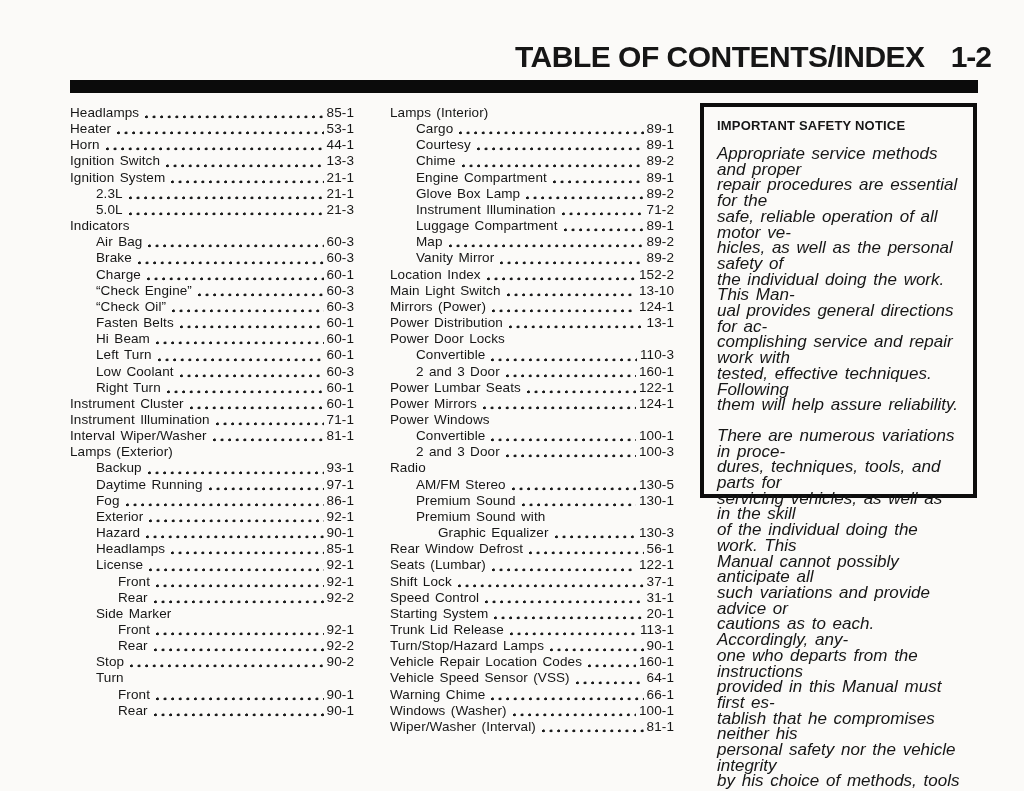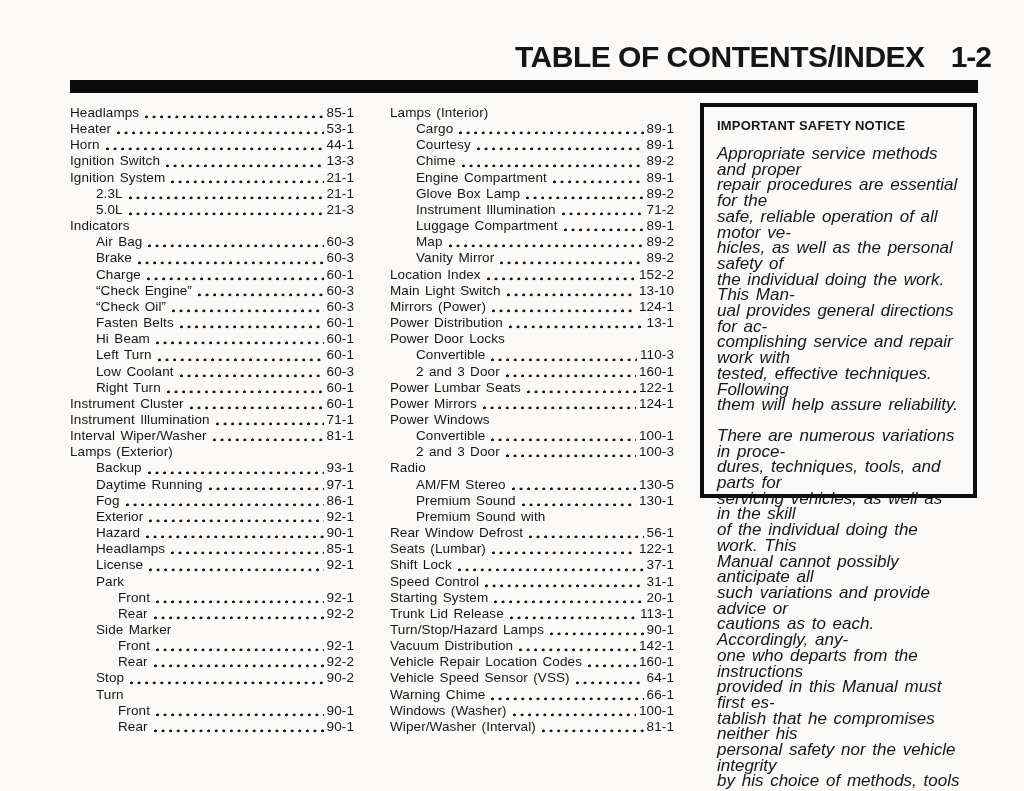--- a/index.html
+++ b/index.html
@@ -212,23 +212,20 @@
       <div class="row i1">
         <span class="lab">Headlamps</span>
         <span class="leader"></span>
         <span class="pg">85-1</span>
       </div>
       <div class="row i1">
         <span class="lab">License</span>
         <span class="leader"></span>
         <span class="pg">92-1</span>
       </div>
-      <div class="row i1">
-        <span class="lab">Park</span>
-      </div>
       <div class="row i2">
         <span class="lab">Front</span>
         <span class="leader"></span>
         <span class="pg">92-1</span>
       </div>
       <div class="row i2">
         <span class="lab">Rear</span>
         <span class="leader"></span>
         <span class="pg">92-2</span>
       </div>
@@ -379,20 +376,25 @@
         <span class="pg">130-5</span>
       </div>
       <div class="row i1">
         <span class="lab">Premium Sound</span>
         <span class="leader"></span>
         <span class="pg">130-1</span>
       </div>
       <div class="row i1">
         <span class="lab">Premium Sound with</span>
       </div>
+      <div class="row i2">
+        <span class="lab">Graphic Equalizer</span>
+        <span class="leader"></span>
+        <span class="pg">130-3</span>
+      </div>
       <div class="row i0">
         <span class="lab">Rear Window Defrost</span>
         <span class="leader"></span>
         <span class="pg">56-1</span>
       </div>
       <div class="row i0">
         <span class="lab">Seats (Lumbar)</span>
         <span class="leader"></span>
         <span class="pg">122-1</span>
       </div>
@@ -413,25 +415,20 @@
       </div>
       <div class="row i0">
         <span class="lab">Trunk Lid Release</span>
         <span class="leader"></span>
         <span class="pg">113-1</span>
       </div>
       <div class="row i0">
         <span class="lab">Turn/Stop/Hazard Lamps</span>
         <span class="leader"></span>
         <span class="pg">90-1</span>
-      </div>
-      <div class="row i0">
-        <span class="lab">Vacuum Distribution</span>
-        <span class="leader"></span>
-        <span class="pg">142-1</span>
       </div>
       <div class="row i0">
         <span class="lab">Vehicle Repair Location Codes</span>
         <span class="leader"></span>
         <span class="pg">160-1</span>
       </div>
       <div class="row i0">
         <span class="lab">Vehicle Speed Sensor (VSS)</span>
         <span class="leader"></span>
         <span class="pg">64-1</span>

